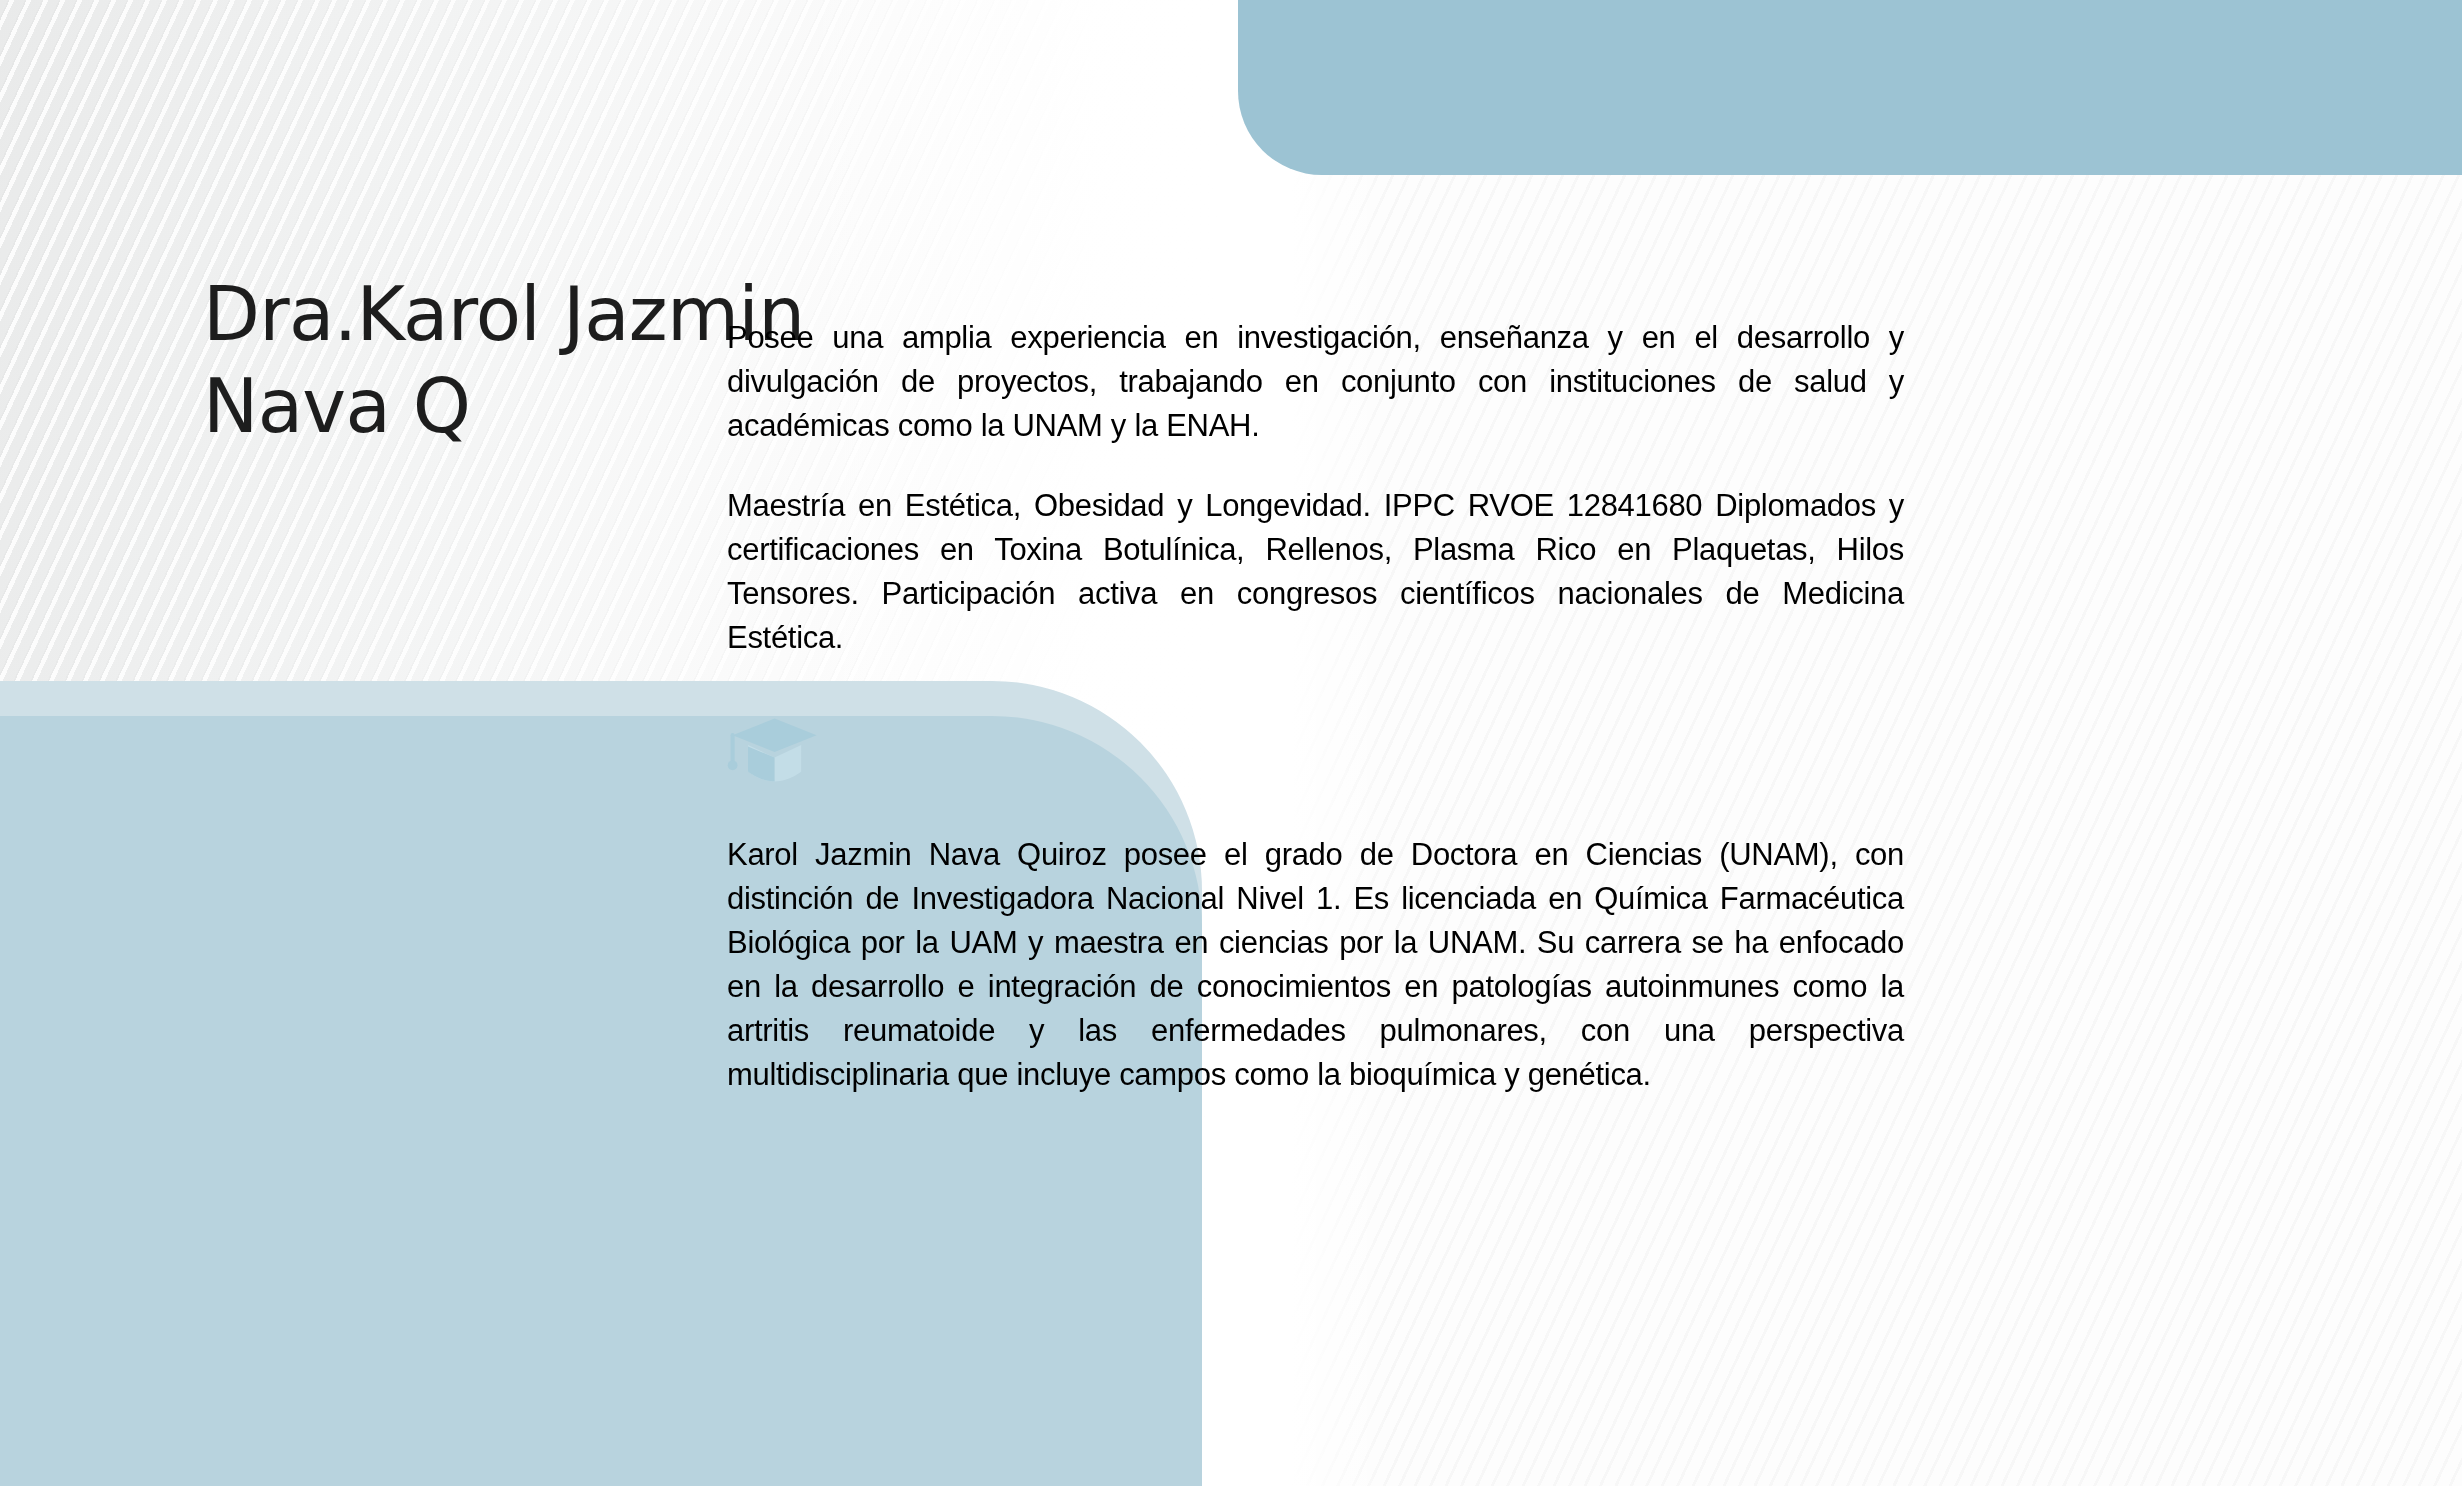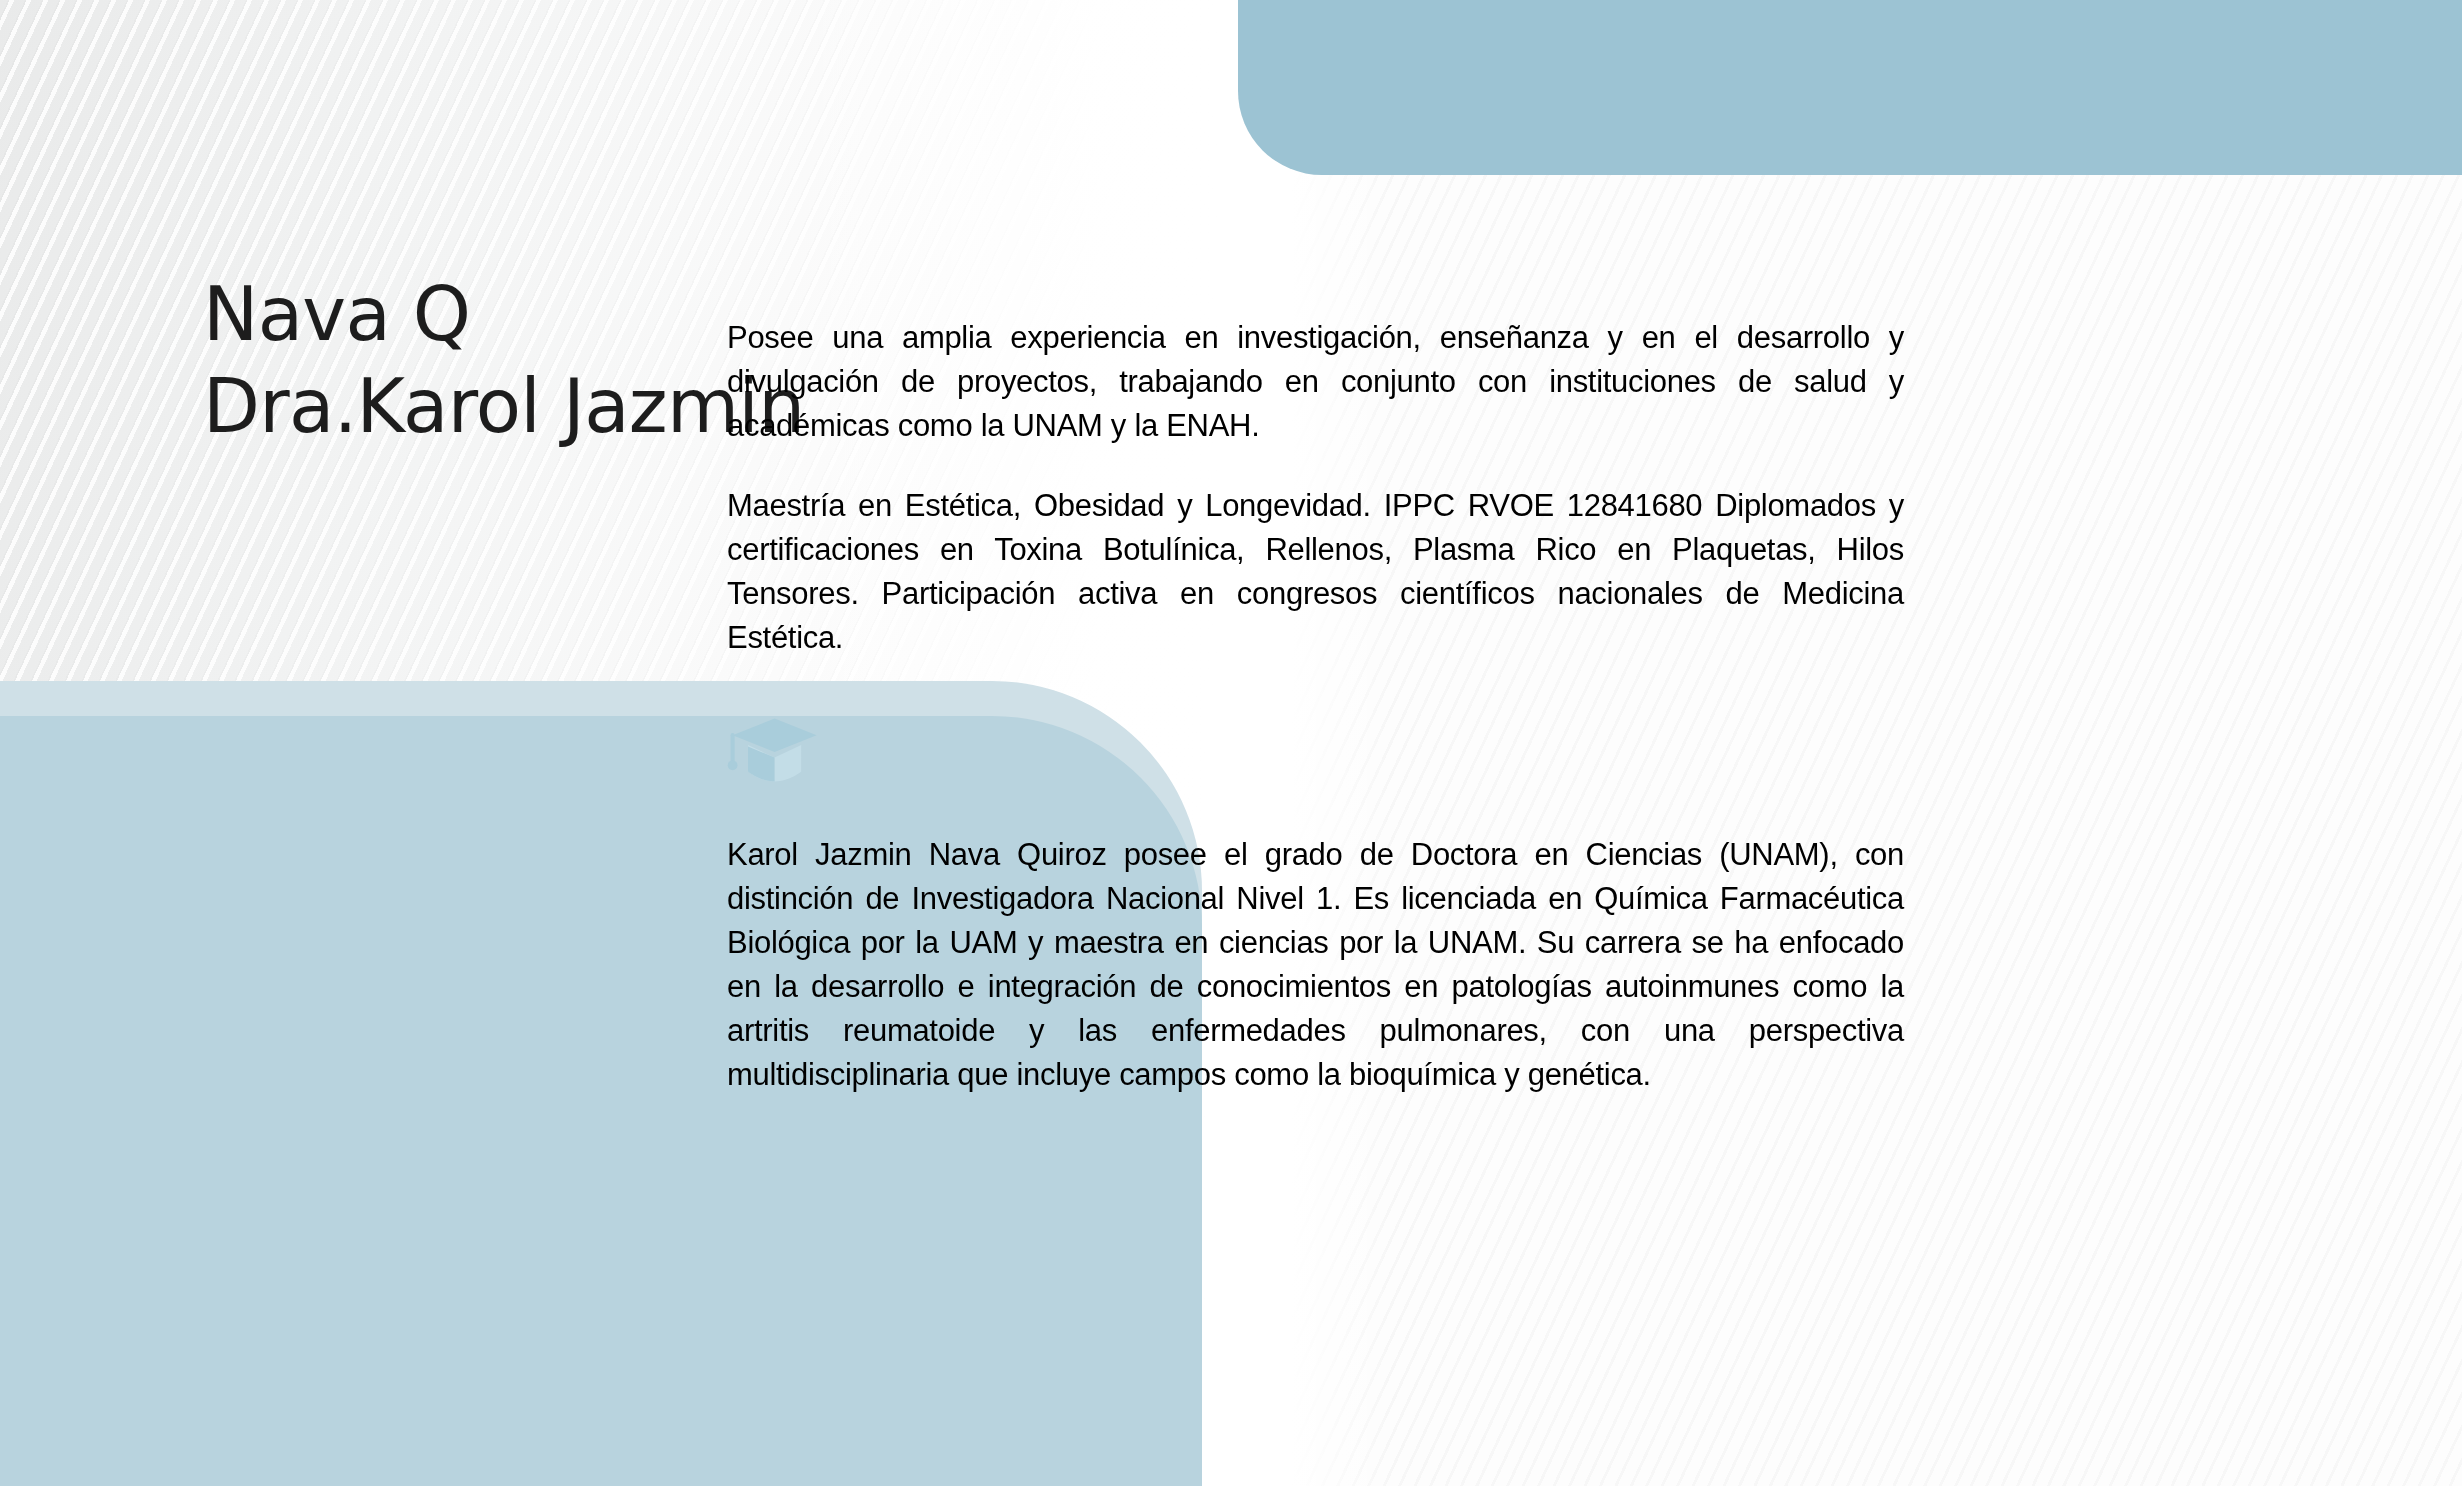--- a/index.html
+++ b/index.html
@@ -178,22 +178,22 @@
   <div class="diag-stripes"></div>
   <div class="left-fade"></div>
 
   <div class="blue-block-outer">
     <div class="blue-block-light"></div>
     <div class="blue-block-main"></div>
     <div class="blue-block-clip"></div>
   </div>
 
   <div class="title">
+    <div>Dra.Karol Jazmin</div>
     <div>Nava Q</div>
-    <div>Dra.Karol Jazmin</div>
   </div>
 </div>
 
 <div class="right-panel">
   <div class="right-stripes"></div>
   <div class="right-white-left"></div>
   <div class="top-banner"></div>
 </div>
 
 <div class="text-col">

